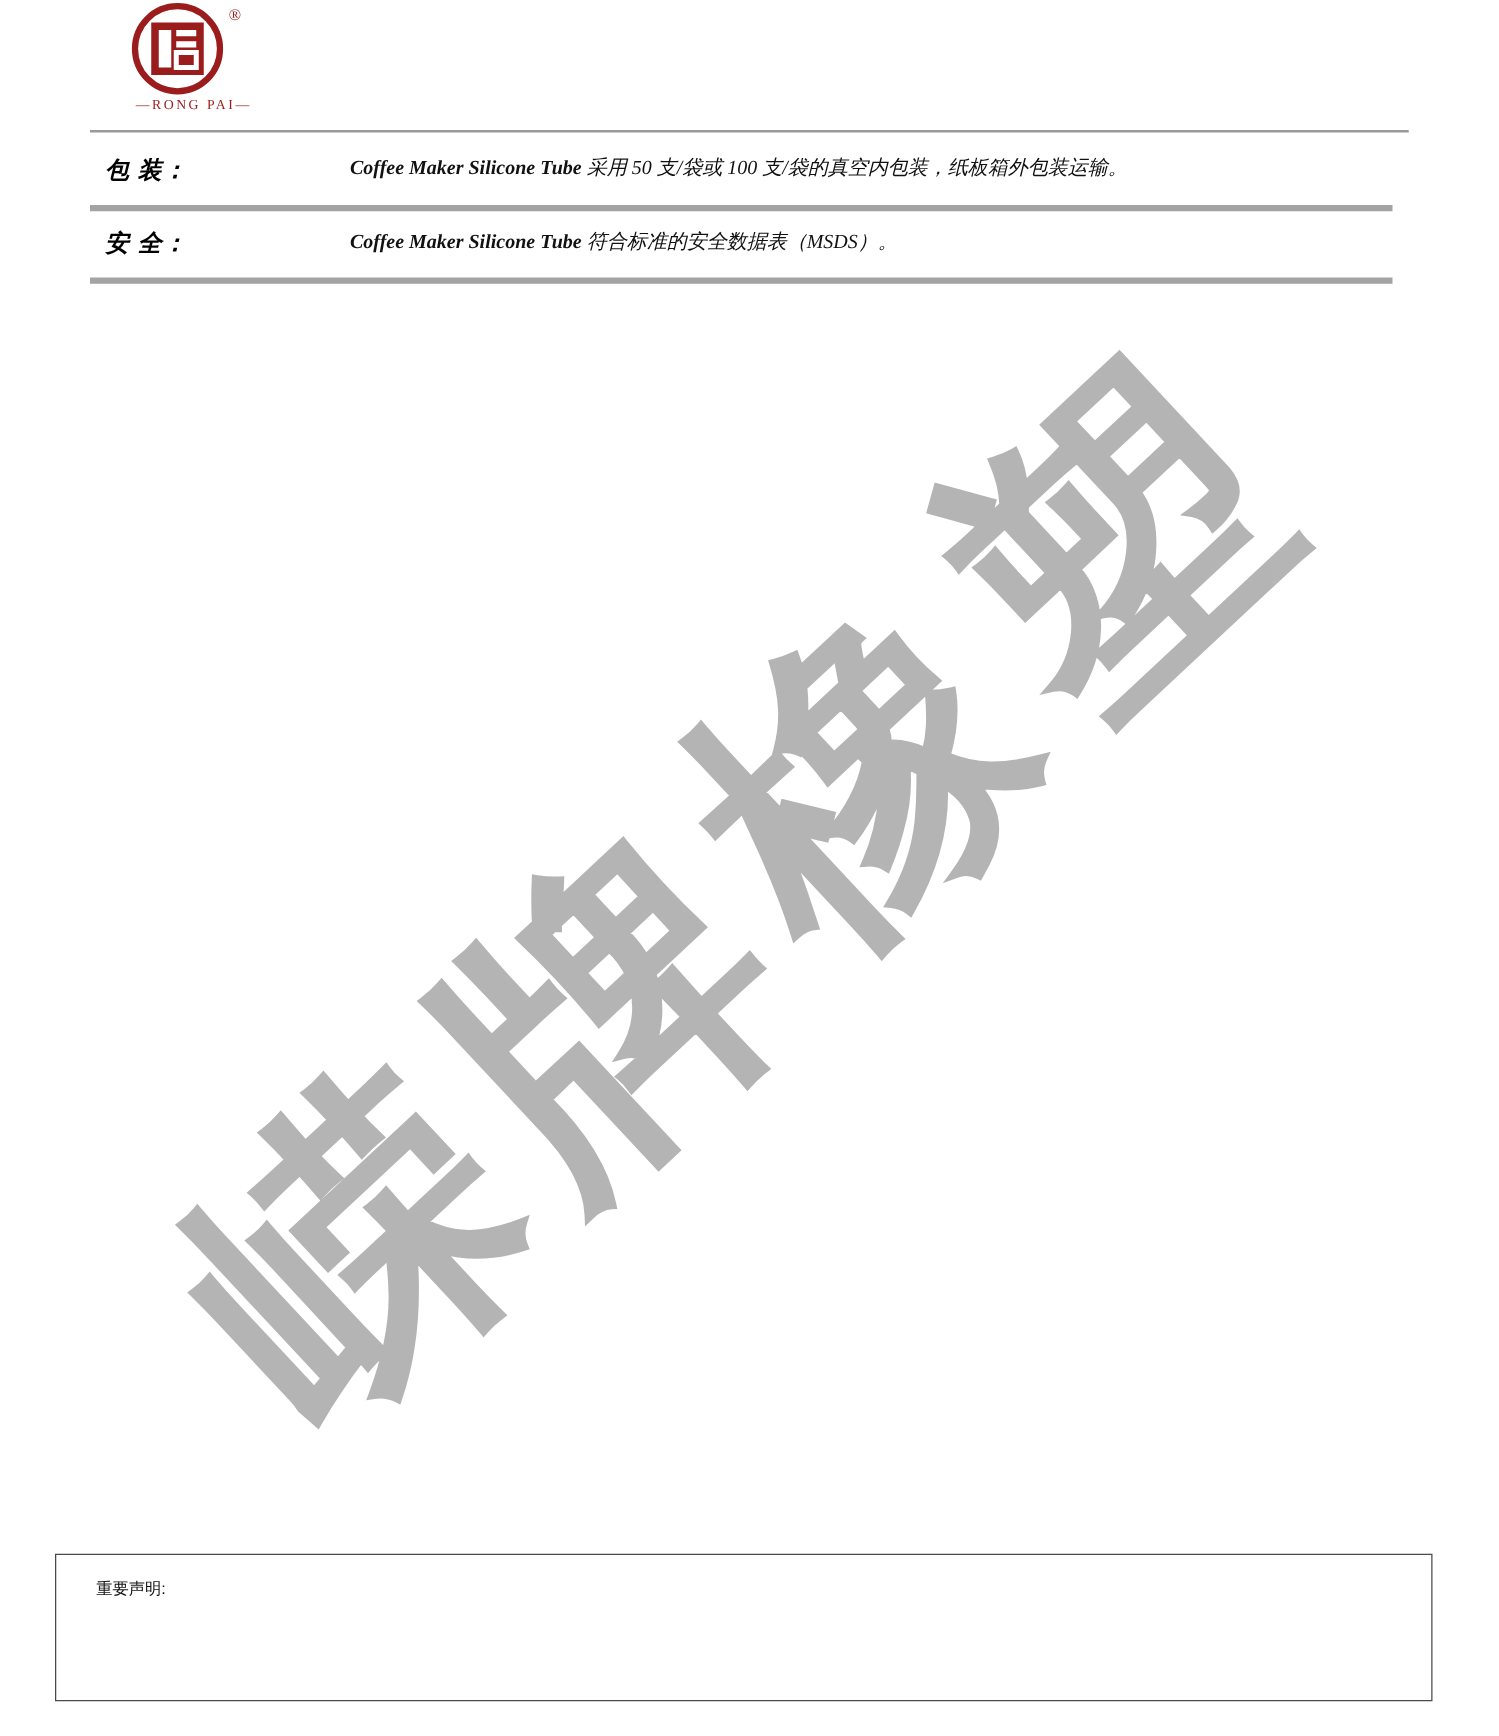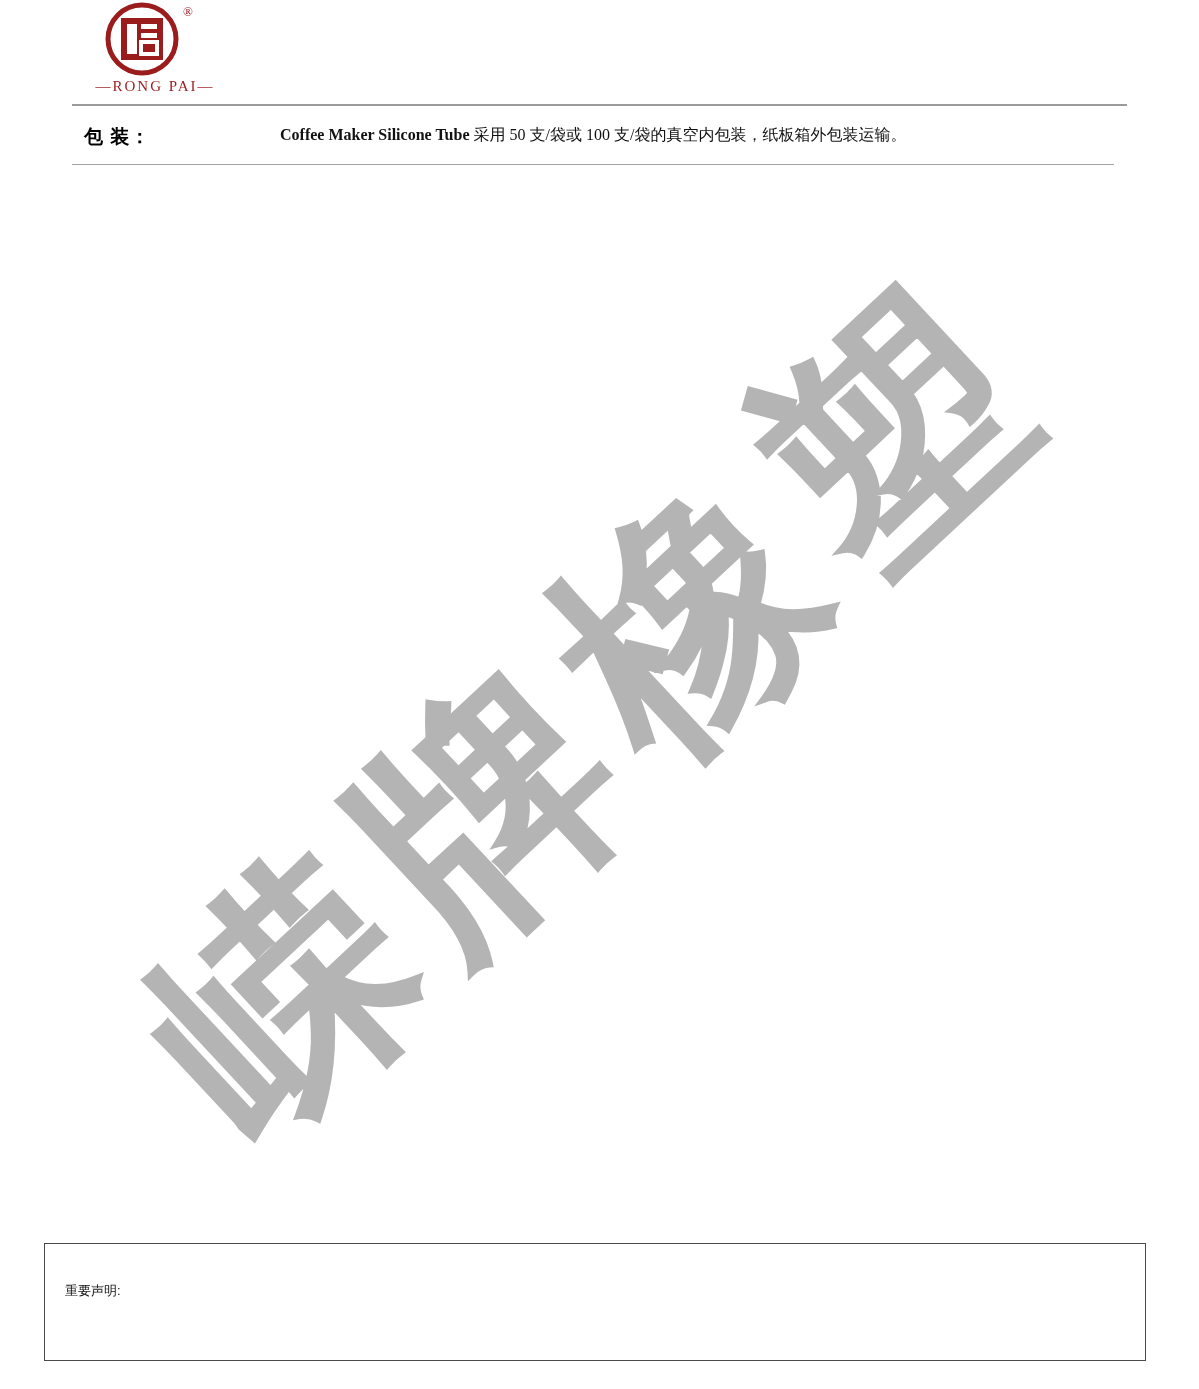--- a/index.html
+++ b/index.html
@@ -45,21 +45,21 @@
     color: #9b1c1c;
     font-family: "Liberation Serif", serif;
   }
   .logo-text {
     position: absolute;
     left: 0px;
     top: 76px;
     width: 160px;
     text-align: center;
     font-family: "Liberation Serif", serif;
-    font-size: 15px;
+    font-size: 11px;
     letter-spacing: 2px;
     color: #9b1c1c;
   }
   .header-rule {
     position: absolute;
     left: 72px;
     top: 104px;
     width: 1055px;
     height: 2px;
     background: #9a9a9a;
@@ -67,21 +67,22 @@
 
   
   .spec-table {
     position: absolute;
     left: 72px;
     top: 110px;
     width: 1042px;
     border-collapse: collapse;
   }
   .spec-table tr {
-    border-bottom: 1px solid #a3a3a3;
+    border-bottom: 5px solid #a3a3a3;
+    font-style: italic;
   }
   .spec-table td {
     vertical-align: top;
     padding: 13px 0 13px 0;
   }
   td.label-cell {
     width: 196px;
     padding-left: 12px;
     font-family: "Liberation Sans", sans-serif;
     font-weight: bold;
@@ -130,26 +131,25 @@
     position: absolute;
     left: 44px;
     top: 1243px;
     width: 1102px;
     height: 118px;
     border: 1px solid #4a4a4a;
     box-sizing: border-box;
   }
   .notice-title {
     position: absolute;
-    left: 20px;
+    left: 32px;
     top: 18px;
     font-family: "Liberation Sans", sans-serif;
     font-size: 13px;
     color: #111;
-    margin-top: 20px;
   }
   .notice-body {
     position: absolute;
     left: 20px;
     top: 58px;
     width: 1062px;
     font-family: "Liberation Sans", sans-serif;
     font-size: 12.5px;
     line-height: 1.5;
     color: #111;
@@ -176,20 +176,24 @@
   </div>
   <div class="header-rule"></div>
 </div>
 
 <table class="spec-table">
   <tbody>
       <tr>
     <td class="label-cell">包 装：</td>
     <td class="body-cell"><span class="en-bold">Coffee Maker Silicone Tube</span><span> 采用 50 支/袋或 100 支/袋的真空内包装，纸板箱外包装运输。</span></td>
   </tr>
+  <tr>
+    <td class="label-cell">安 全：</td>
+    <td class="body-cell"><span class="en-bold">Coffee Maker Silicone Tube</span><span> 符合标准的安全数据表（MSDS）。</span></td>
+  </tr>
 </tbody>
   </table>
 
 <div class="watermark">
   <span>嵘牌橡塑</span>
 </div>
 
 <div class="notice-box">
   <div class="notice-title">重要声明:</div>
 </div>

